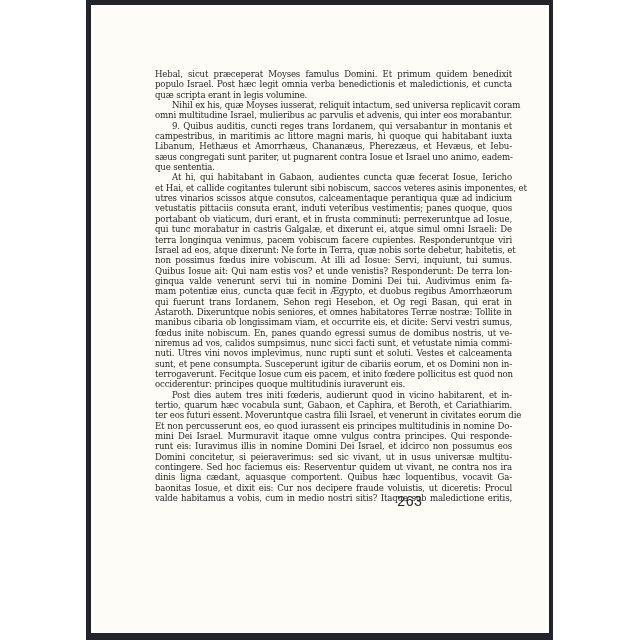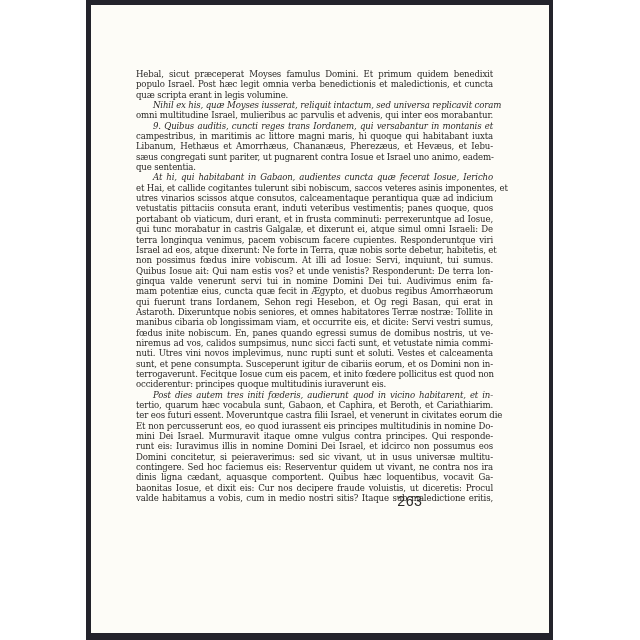--- a/index.html
+++ b/index.html
@@ -8,31 +8,31 @@
   }
   .frame {
     position: absolute; left: 86px; top: 0; width: 467px; height: 640px;
     background: #23232b;
   }
   .paper {
     position: absolute; left: 91px; top: 5px; width: 458px; height: 628px;
     background: #fdfcf7;
   }
   .text-block {
-    position: absolute; left: 136px; top: 69px; width: 357px;
+    position: absolute; left: 155px; top: 69px; width: 357px;
     font-family: "DejaVu Serif", "Liberation Serif", serif;
     font-size: 8.6px; line-height: 10.35px; color: #2a2826;
     letter-spacing: -0.15px;
   }
   .line {
     display: block; white-space: nowrap; text-align: justify; text-align-last: justify;
     height: 10.35px; overflow: visible;
   }
   .line.last { text-align-last: left; }
-  .line.indent { padding-left: 17px; font-style: italic; }
+  .line.indent { padding-left: 17px; }
   .page-number {
     position: absolute; left: 397px; top: 494px;
     font-family: Liberation Mono, monospace;
     font-size: 14px; color: #2a2826;
   }
 </style>
 </head>
 <body>
 
 <div class="frame"></div>

